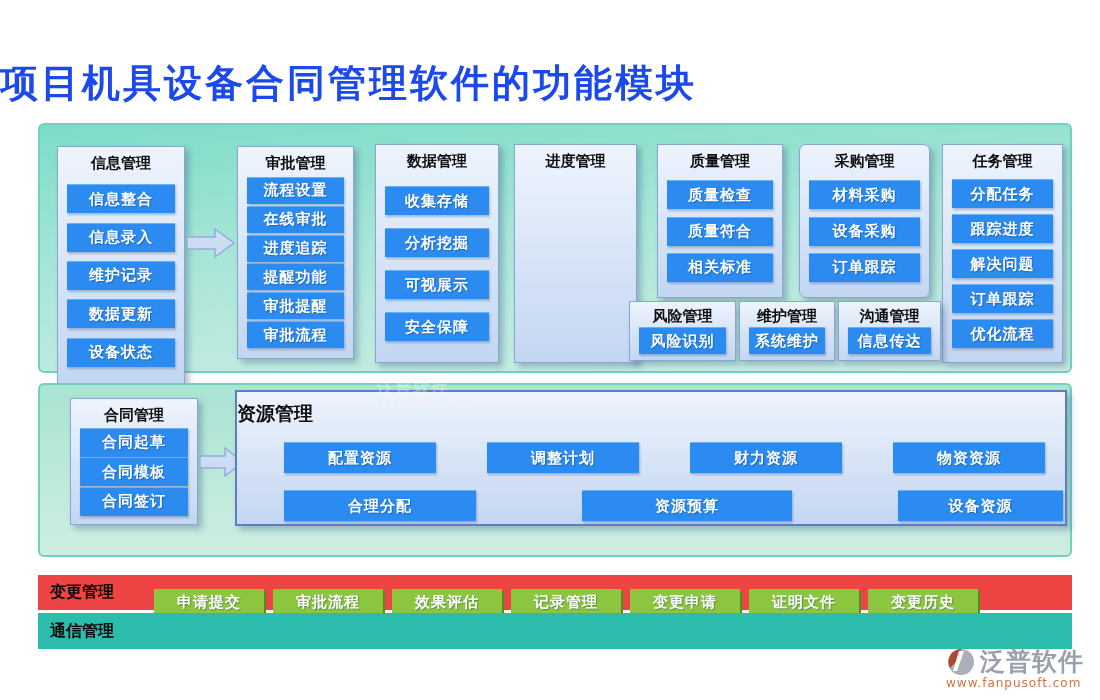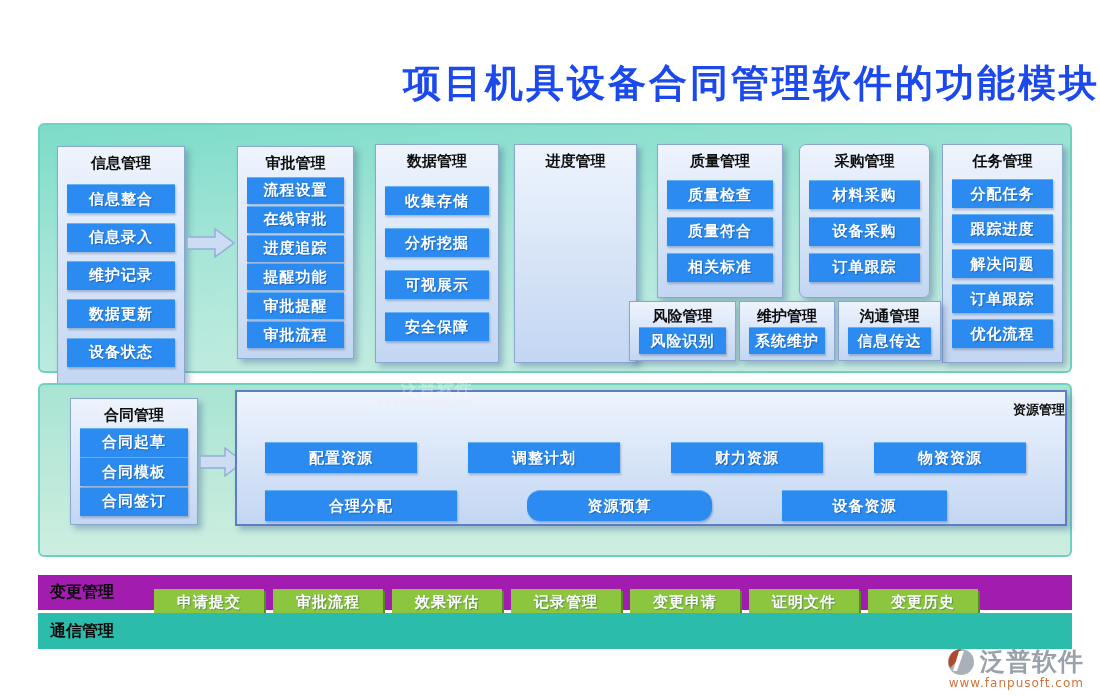--- a/index.html
+++ b/index.html
@@ -1,19 +1,19 @@
 <!DOCTYPE html>
 <html><head>
 <meta charset="utf-8">
 <style>
   html,body{margin:0;padding:0;background:#ffffff;}
   #stage{position:relative;width:1100px;height:700px;overflow:hidden;background:#ffffff;
          font-family:"DejaVu Sans","Liberation Sans",sans-serif;}
   
-  .title{position:absolute;top:58px;left:0;width:100%;text-align:right;
+  .title{position:absolute;top:58px;left:0;width:100%;text-align:left;
          font-size:38px;font-weight:800;letter-spacing:3px;color:#1b49ec;}
   
   .panel{position:absolute;left:38px;width:1034px;border:2px solid #6fd2bf;border-radius:6px;
          box-sizing:border-box;}
   #panel1{top:123px;height:250px;background:linear-gradient(175deg,#7cdcc8 0%,#a9e6d8 45%,#cdeee3 100%);}
   #panel2{top:383px;height:174px;background:linear-gradient(180deg,#a9e4d3 0%,#cdeee0 100%);}
   
   .card{position:absolute;background:linear-gradient(180deg,#eef4fd 0%,#c3d6f2 100%);
         border:1px solid #8aa6cf;box-shadow:4px 4px 6px rgba(60,95,140,.38);
         display:flex;flex-direction:column;padding:4px 9px 8px;box-sizing:border-box;}
@@ -38,40 +38,40 @@
   .mini .hdr{padding:1px 0 1px;}
   .mini .chip{height:26px;}
   
   .arrow{position:absolute;}
   #arrow1{left:147px;top:103px;}
   #arrow2{left:160px;top:62px;}
   
   #card-contract{left:30px;top:13px;width:128px;height:127px;}
   #card-resource{left:195px;top:5px;width:832px;height:136px;border-width:2px;border-color:#5d7ec2;
                  padding:0;display:block;}
-  #card-resource .hdr{position:absolute;top:6px;left:0;width:100%;text-align:right;
-                      font-weight:700;font-size:13px;color:#0d0d0d;}
-  .res-row{position:absolute;left:0;width:100%;display:flex;padding-left:28px;box-sizing:border-box;}
+  #card-resource .hdr{position:absolute;top:6px;left:0;width:100%;text-align:left;
+                      font-weight:700;font-size:19px;color:#0d0d0d;}
+  .res-row{position:absolute;left:10px;width:100%;display:flex;padding-left:37px;box-sizing:border-box;}
   #res-row1{top:50px;gap:51px;}
   #res-row1 .chip{width:152px;height:30px;}
-  #res-row2{top:98px;gap:70px;}
+  #res-row2{top:98px;gap:106px;}
   #res-row2 .chip:nth-child(1){width:192px;height:30px;}
-  #res-row2 .chip:nth-child(2){width:185px;height:30px;border-radius:13px;}
+  #res-row2 .chip:nth-child(2){width:210px;height:30px;}
   #res-row2 .chip:nth-child(3){width:165px;height:30px;}
   
   .bar{position:absolute;left:38px;width:1034px;display:flex;align-items:center;box-sizing:border-box;}
-  #bar-change{top:575px;height:35px;background:#a21caf;}
+  #bar-change{top:575px;height:35px;background:#ef4444;}
   #bar-comm  {top:613px;height:36px;background:#2cbcab;}
   .bar .bar-label{margin-left:12px;width:96px;font-size:16px;font-weight:700;color:#0a0a0a;flex:0 0 auto;}
   .bar .bar-items{display:flex;gap:9px;margin-left:8px;}
   .bar .bar-items .chip{width:110px;height:27px;border:none;margin-top:20px;}
   #bar-change .bar-items .chip{background:#8cc63e;box-shadow:2px 2px 0 #4f8f1e;}
   #bar-comm   .bar-items .chip{background:#e6a41c;box-shadow:2px 2px 0 #a9770b;}
   
-  .brand{position:absolute;display:flex;flex-direction:column;align-items:flex-end;}
+  .brand{position:absolute;display:flex;flex-direction:column;align-items:flex-start;}
   #footer-brand{right:16px;bottom:10px;}
   .brand-row{display:flex;align-items:center;gap:4px;}
   .brand-name{font-size:25px;font-weight:700;color:#9aa1aa;letter-spacing:1px;}
   .brand-url{font-size:12px;color:#cf7440;letter-spacing:1px;margin-top:-2px;}
   #wm{left:337px;top:252px;opacity:.33;z-index:4;}
   #wm .brand-name{font-size:17px;color:#ffffff;}
   #wm .brand-url{font-size:8px;color:#f0e4da;}
 </style>
 </head>
 <body>

